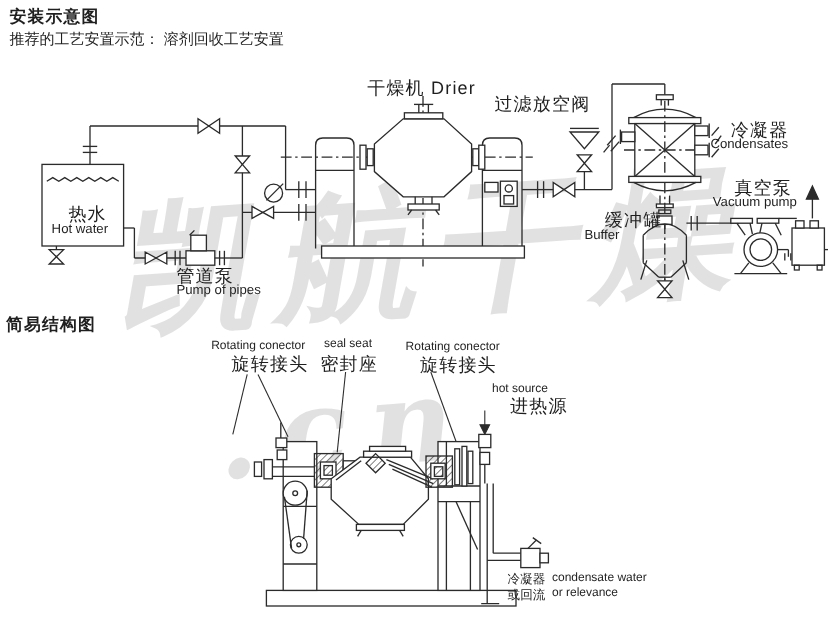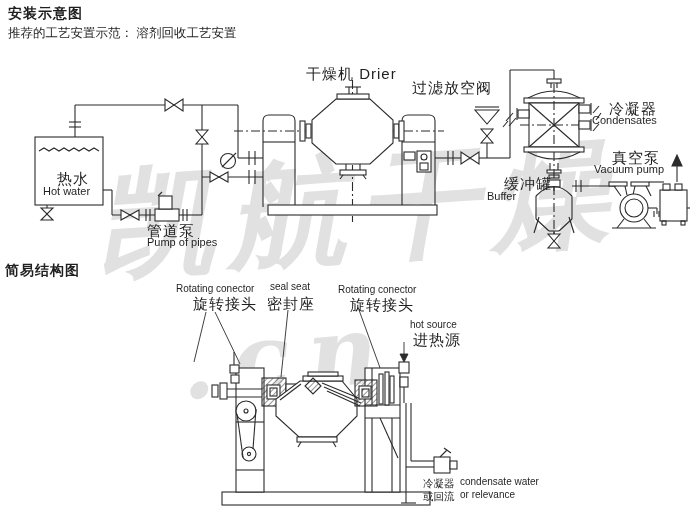--- a/index.html
+++ b/index.html
@@ -313,20 +313,20 @@
   <div class="label s11" style="left:127px;top:237px;padding-left:20px;">Pump of pipes</div>
 
   <div class="label s15b" style="left:5px;top:263px;">简易结构图</div>
   <div class="label s10" style="left:176px;top:284px;">Rotating conector</div>
   <div class="label s12" style="left:193px;top:296px;">旋转接头</div>
   <div class="label s10" style="left:270px;top:282px;text-align:right;">seal seat</div>
   <div class="label s12" style="left:267px;top:296px;">密封座</div>
   <div class="label s10" style="left:338px;top:285px;">Rotating conector</div>
   <div class="label s12" style="left:350px;top:297px;">旋转接头</div>
   <div class="label s10" style="left:410px;top:320px;">hot source</div>
-  <div class="label s12" style="left:413px;top:332px;">进热源</div>
+  <div class="label s12" style="left:425px;top:332px;font-family:Liberation Serif, serif;">进热源</div>
 
   <div class="label s105" style="left:423px;top:478px;">冷凝器</div>
   <div class="label s105" style="left:423px;top:491px;">或回流</div>
   <div class="label s10" style="left:460px;top:477px;">condensate water</div>
   <div class="label s10" style="left:460px;top:490px;">or relevance</div>
 
 </div>
 
 </body></html>

